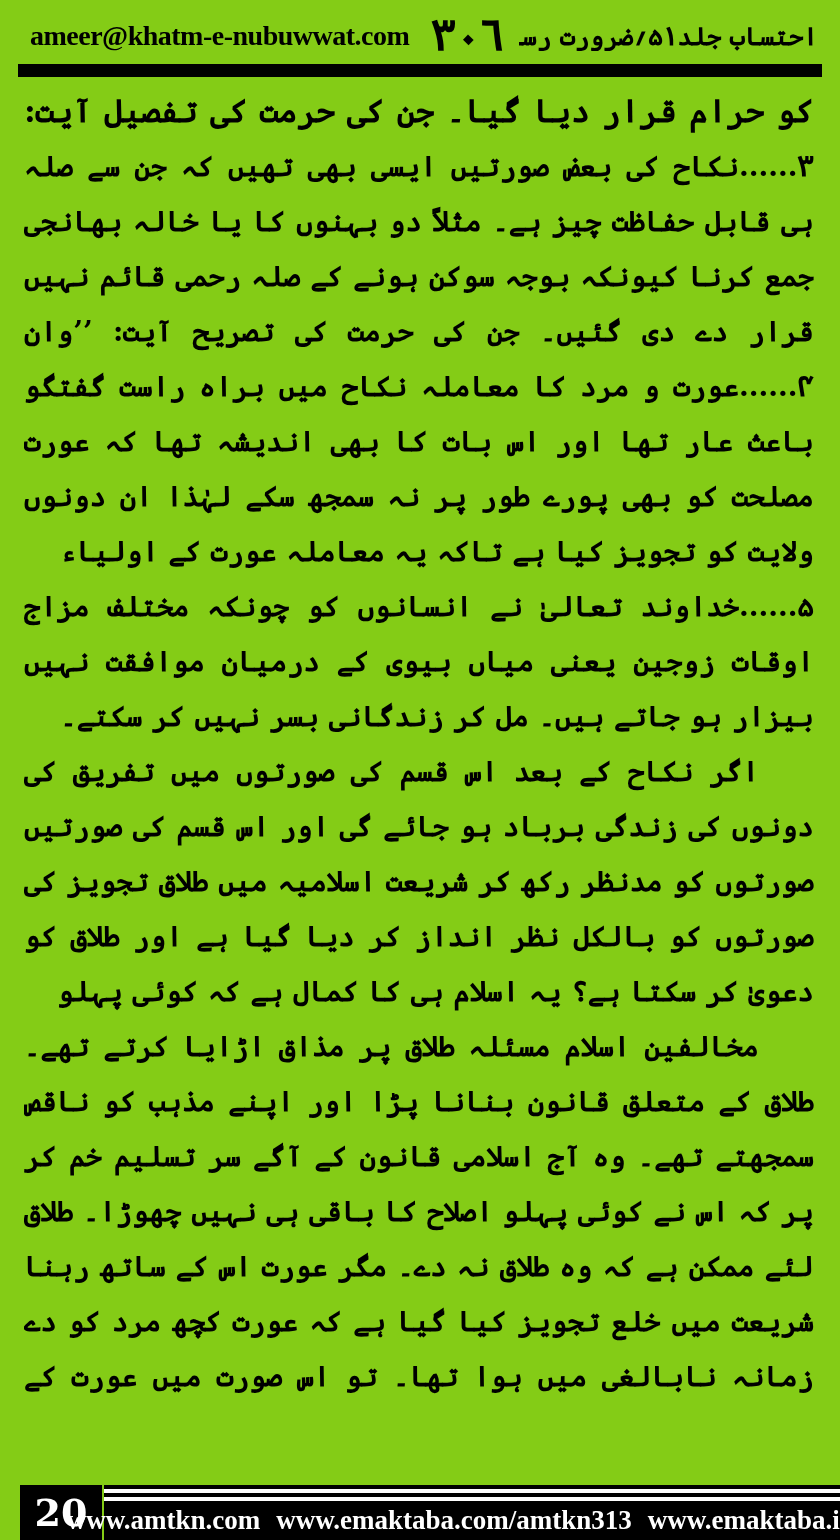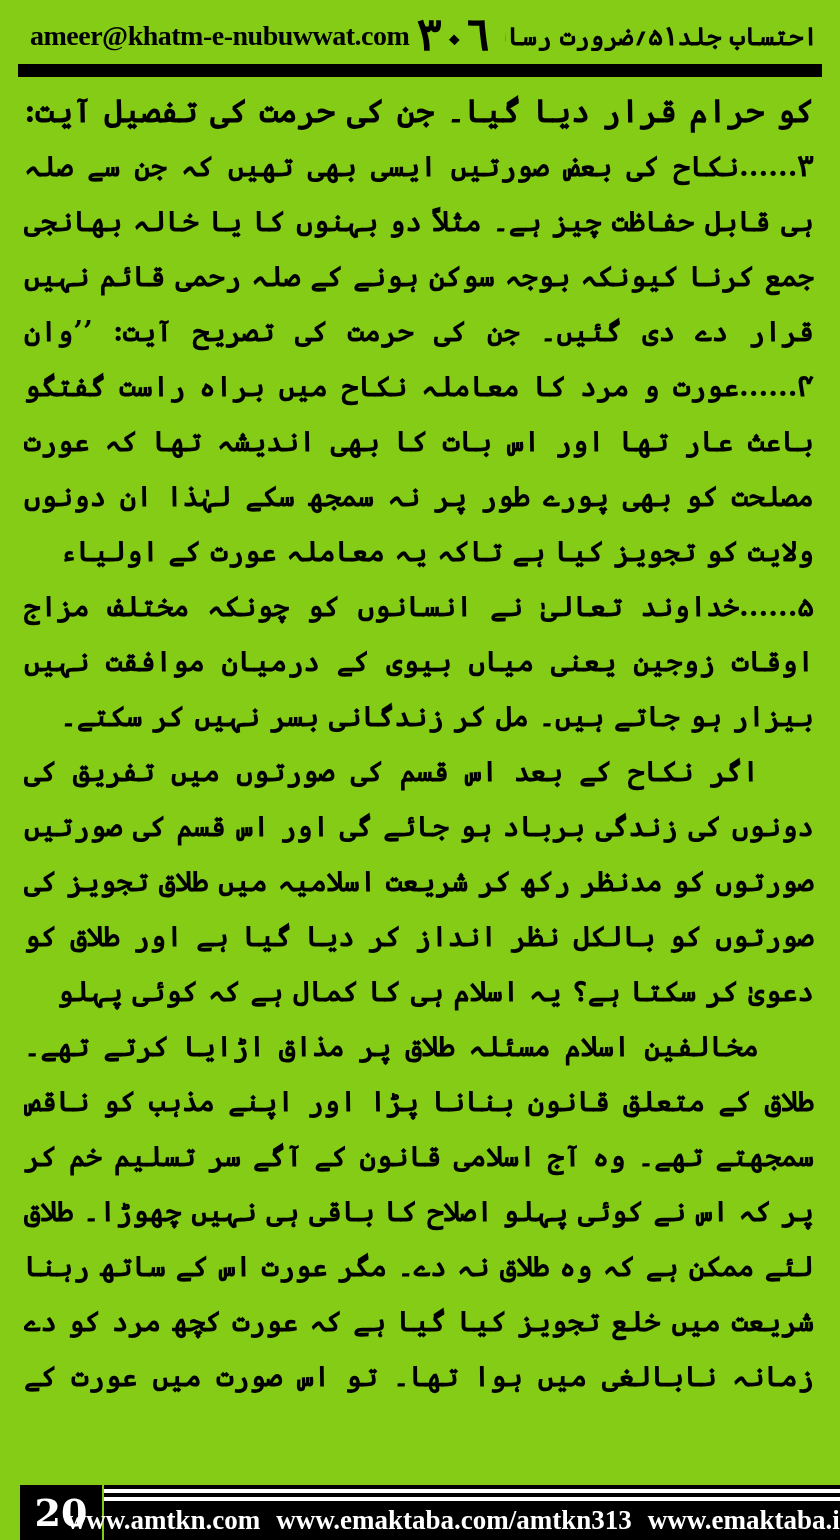--- a/index.html
+++ b/index.html
@@ -15,21 +15,21 @@
     position:absolute; top:10px; left:30px; right:22px; height:52px;
     display:flex; align-items:center;
   }
   .email {
     font-family:"Liberation Serif", serif;
     font-weight:bold; font-size:28px; letter-spacing:-0.5px;
     white-space:nowrap;
   }
   .pagenum {
     font-size:42px; font-weight:bold; line-height:1;
-    margin:0 14px 0 8px; white-space:nowrap;
+    margin:0 14px 0 22px; white-space:nowrap;
   }
   .booktitle {
     flex:1; direction:rtl; text-align:right;
     font-size:25px; font-weight:bold; white-space:nowrap; overflow:hidden;
   }
   .header-rule {
     position:absolute; top:64px; left:18px; right:18px; height:13px;
     background:#000;
   }
   

